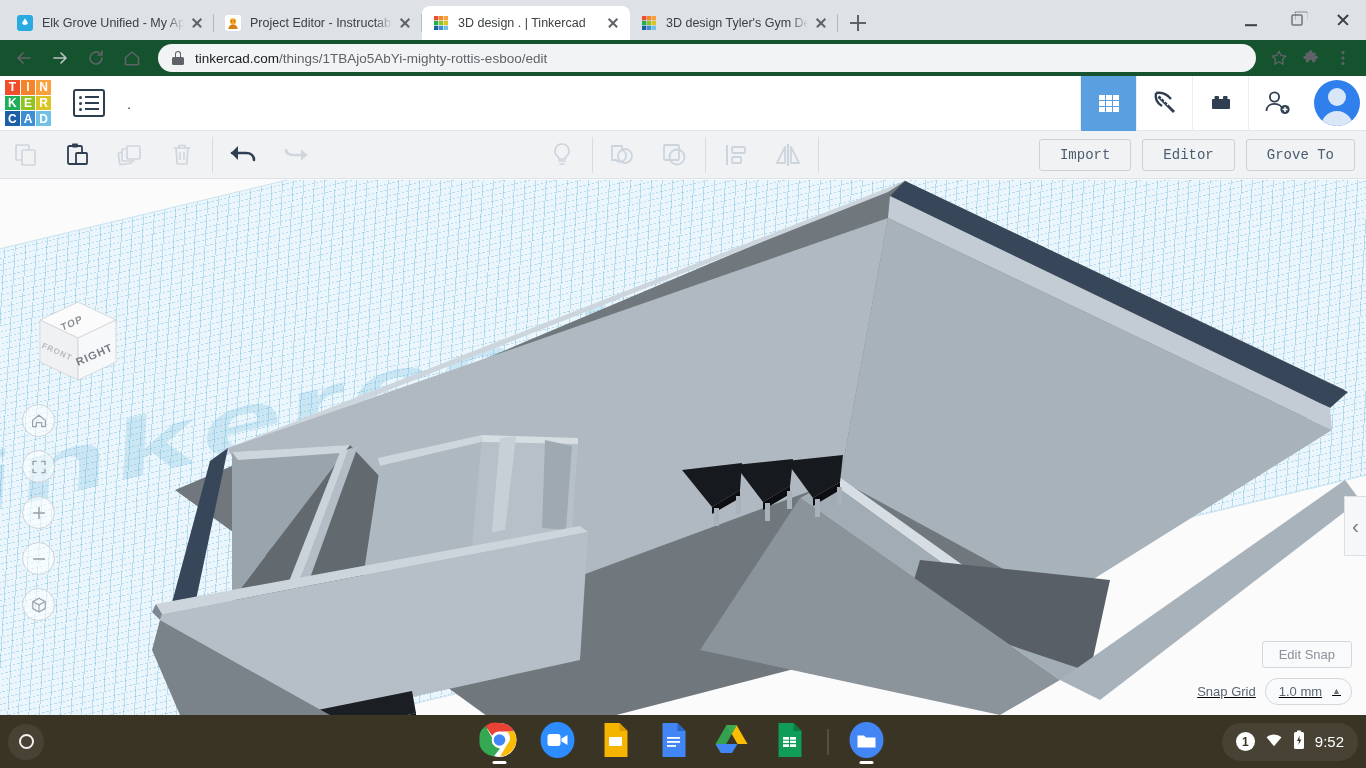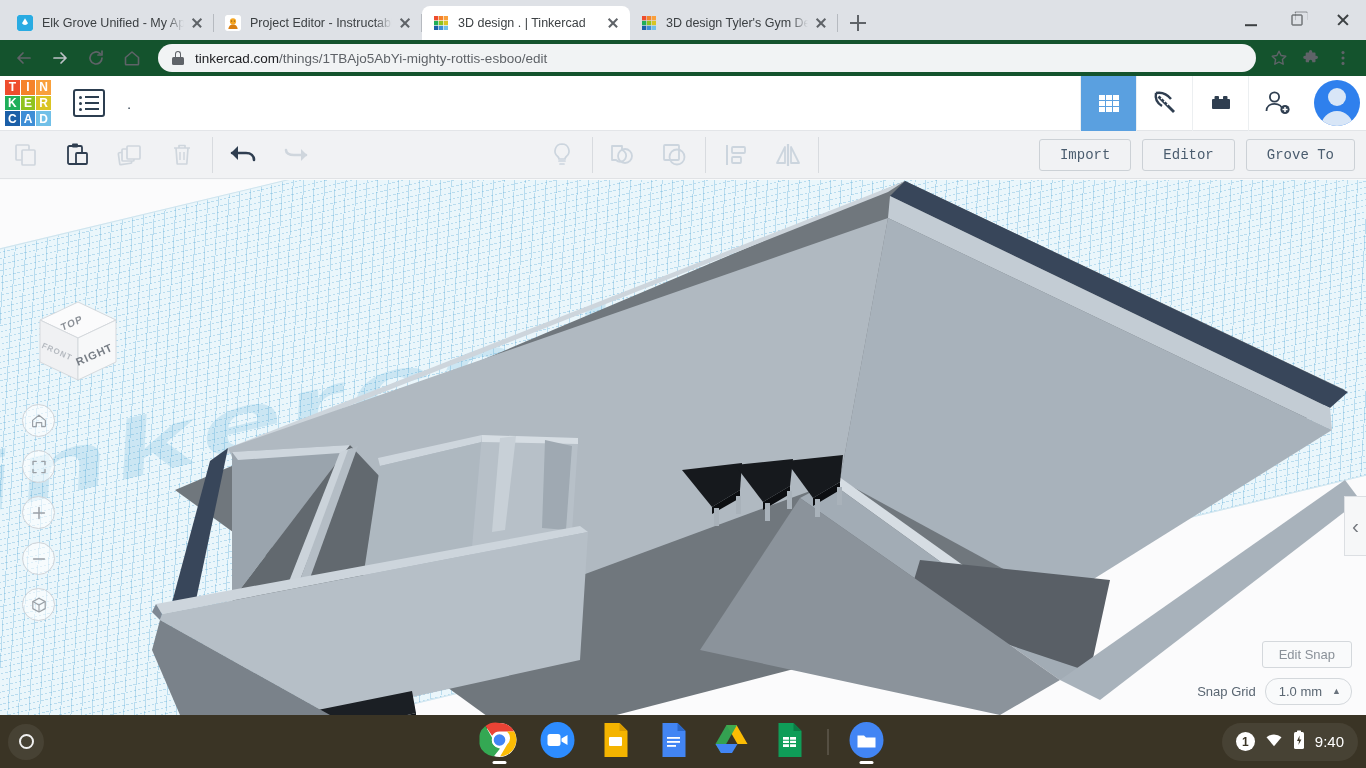--- a/index.html
+++ b/index.html
@@ -200,21 +200,21 @@
     display: flex; align-items: center; justify-content: center;
     font-size: 21px; color: #75797f; font-family: "Liberation Sans", sans-serif;
   }
 
   .grid-ctrl { position: absolute; right: 14px; bottom: 10px; text-align: right; }
   .edit-grid {
     display: inline-block; height: 27px; line-height: 25px; padding: 0 16px;
     background: rgba(248,249,250,.82); border: 1px solid #d4d8dc; border-radius: 3px;
     font-size: 13px; color: #8a9199; margin-bottom: 10px;
   }
-  .snap-row { display: flex; align-items: center; justify-content: flex-end; }
+  .snap-row { display: flex; align-items: center; justify-content: flex-end; text-decoration: underline; }
   .snap-label { font-size: 13px; color: #5a6672; margin-right: 9px; }
   .snap-select {
     height: 27px; line-height: 25px; padding: 0 10px 0 13px; min-width: 86px;
     background: rgba(248,249,250,.82); border: 1px solid #d4d8dc; border-radius: 13px;
     font-size: 13px; color: #5a6672; display: flex; align-items: center; gap: 10px;
   }
   .caret-up { font-size: 9px; color: #6a737d; }
 
   
   .shelf {
@@ -775,15 +775,15 @@
           <path d="M1.5 6.2 9 15.2l7.5-9A12 12 0 0 0 1.5 6.2z" fill="#ffffff"></path>
         </svg>
     </span>
     <span>
       <svg width="12" height="20" viewBox="0 0 12 20">
           <rect x="1" y="2" width="10" height="17" rx="1.6" fill="#ffffff"></rect>
           <rect x="4" y=".6" width="4" height="1.8" rx=".6" fill="#ffffff"></rect>
           <path d="M6.6 5.5 4 11h2l-.6 4 3-5.6h-2z" fill="#3a3425"></path>
         </svg>
     </span>
-    <span class="clock">9:40</span>
+    <span class="clock">9:52</span>
   </div>
 </div>
 
 </body></html>

